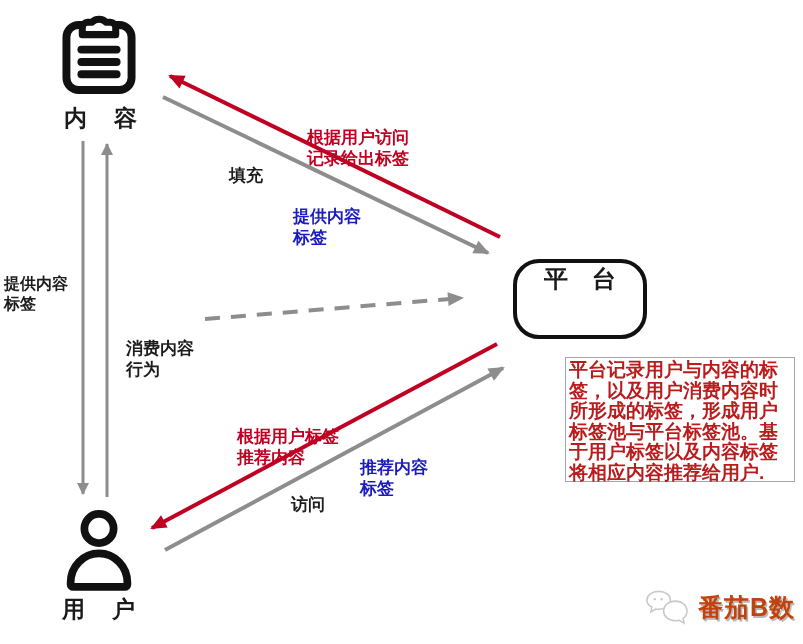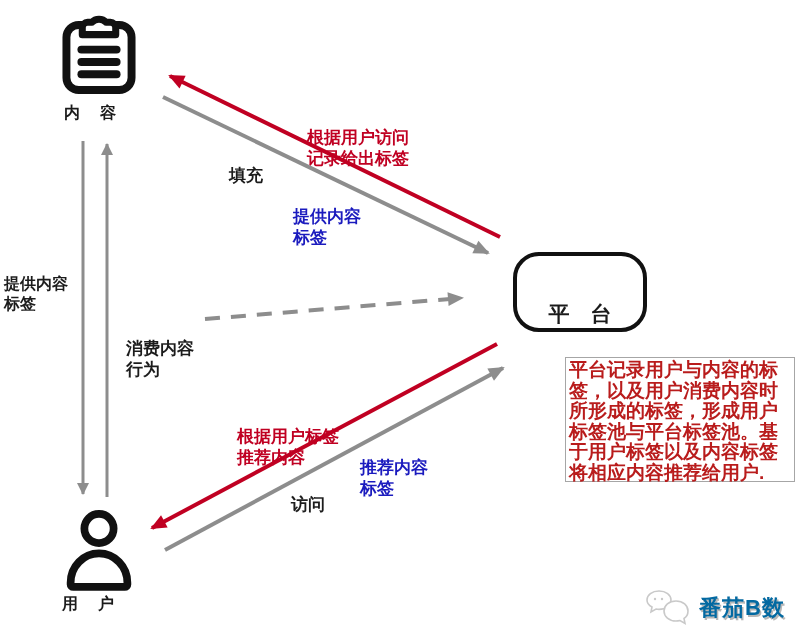--- a/index.html
+++ b/index.html
@@ -11,42 +11,42 @@
   .abs{position:absolute;}
   .lbl{
     position:absolute;font-weight:bold;white-space:pre-line;
     line-height:1.22;color:#1c1c1c;
   }
   .lbl.red{color:#c00022;margin-top:24px;}
   .lbl.blue{color:#1b1bbe;}
   .lbl.f17{font-size:17px;}
   .lbl.f16{font-size:16px;}
   .node-label{
-    position:absolute;font-weight:bold;font-size:16px;color:#1a1a1a;
+    position:absolute;font-weight:bold;font-size:23px;color:#1a1a1a;
     letter-spacing:2px;white-space:nowrap;font-family:Liberation Mono, monospace;
   }
   #platform-box{
-    position:absolute;left:513px;top:252px;width:134px;height:80px;
+    position:absolute;left:513px;top:259px;width:134px;height:80px;
     border:4px solid #111111;border-radius:26px;box-sizing:border-box;
-    display:flex;align-items:flex-end;justify-content:center;
-    font-size:21px;font-weight:bold;color:#1a1a1a;background:#ffffff;
+    display:flex;align-items:flex-start;justify-content:center;
+    font-size:24px;font-weight:bold;color:#1a1a1a;background:#ffffff;
   }
   #note-box{
     position:absolute;left:565px;top:357px;width:230px;height:125px;
     border:1px solid #a6a6a6;box-sizing:border-box;background:#ffffff;
     padding:2px 3px;
     font-size:19px;font-weight:600;line-height:20.6px;color:#b91c1c;
     letter-spacing:0;
   }
   #watermark{
     position:absolute;left:645px;top:585px;width:150px;height:45px;
     display:flex;align-items:center;
   }
   #watermark-text{
-    font-size:22px;font-weight:bold;color:#0369a1;
+    font-size:25px;font-weight:bold;color:#c2410c;
     text-shadow:1.5px 1.5px 0 #b7b7b7;
     letter-spacing:1px;white-space:nowrap;
   }
   svg{display:block;}
 </style>
 </head>
 <body>
 
 <svg class="abs" style="left:0;top:0;" width="803" height="644" viewBox="0 0 803 644">
   <defs>

